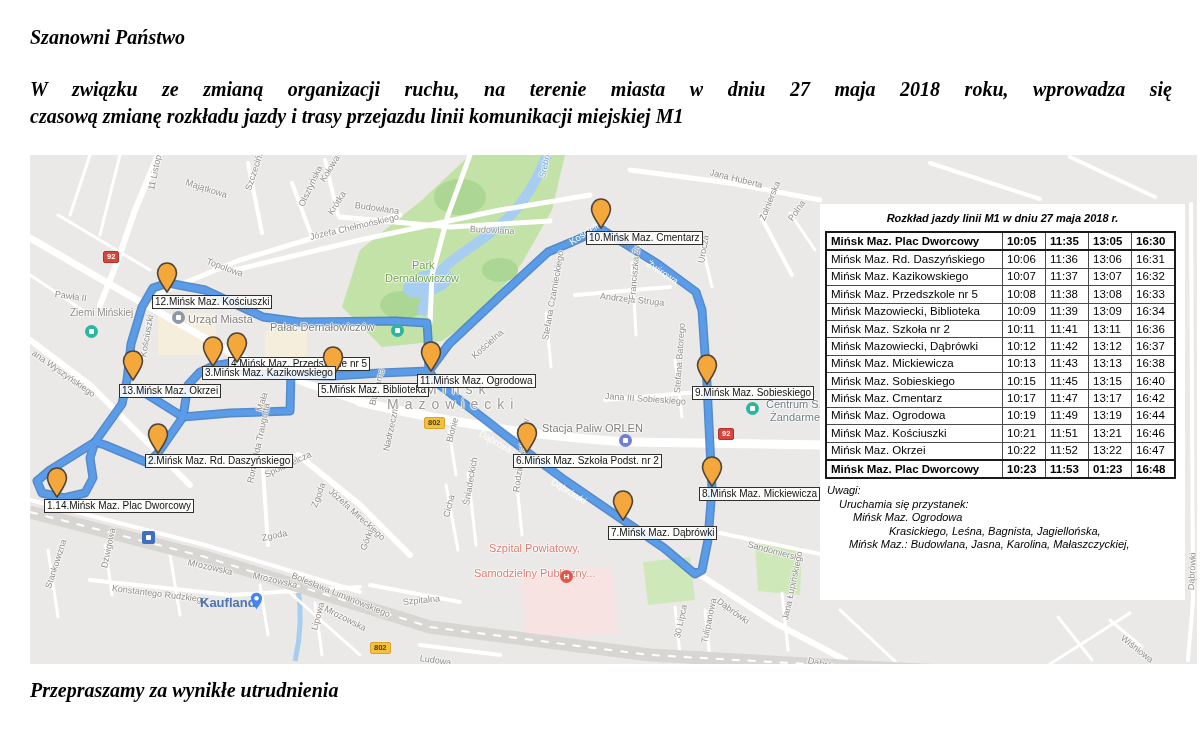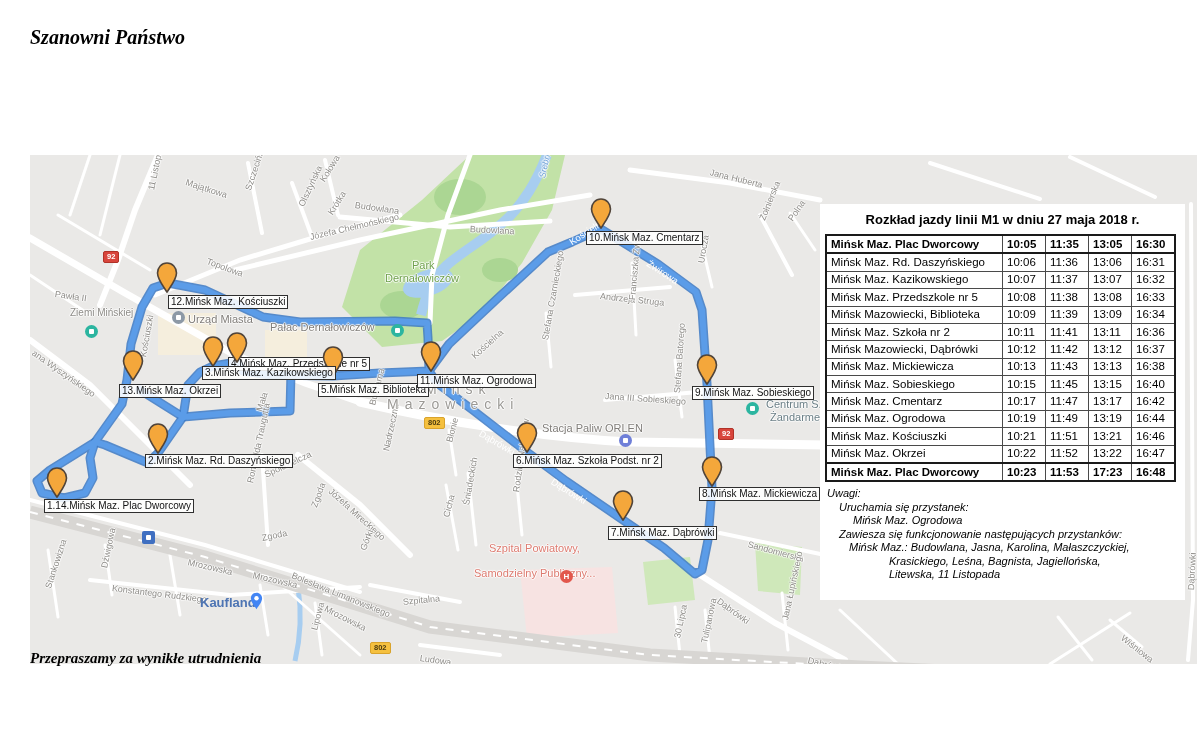--- a/index.html
+++ b/index.html
@@ -3,21 +3,21 @@
 <meta charset="utf-8">
 <style>
   html,body{margin:0;padding:0;background:#fff;}
   #page{position:relative;width:1200px;height:750px;background:#fff;overflow:hidden;
         font-family:"Liberation Sans",sans-serif;}
   .doc-text{position:absolute;font-family:"Liberation Serif",serif;font-weight:bold;
             font-style:italic;color:#000;}
   #greeting{left:30px;top:26px;font-size:20px;}
   #paragraph{left:30px;top:76px;width:1142px;font-size:20px;line-height:27px;}
   #paragraph .justify-full{text-align:justify;text-align-last:justify;}
-  #footer{left:30px;top:650px;font-size:15px;}
+  #footer{left:30px;top:679px;font-size:20px;}
 
   
   #map{position:absolute;left:30px;top:155px;width:1167px;height:509px;
        background:#eae9e7;overflow:hidden;}
   #map svg.base{position:absolute;left:0;top:0;}
   .street-label{position:absolute;font-size:9px;color:#8f8d89;white-space:nowrap;
      transform-origin:0 50%;
      text-shadow:1px 0 1px #fff,-1px 0 1px #fff,0 1px 1px #fff,0 -1px 1px #fff;}
   .c-w{color:#fff;text-shadow:none;font-size:9.5px;}
   .c-water{color:#74a4d8;font-style:italic;}
@@ -37,37 +37,41 @@
   .poi .dot{width:5px;height:5px;background:#fff;border-radius:1px;}
   .poi .glyph{color:#fff;font-size:8px;font-weight:bold;line-height:1;}
   .poi-square{border-radius:2px;}
   .marker{position:absolute;width:22px;height:31px;}
   .stop-label{position:absolute;font-size:10px;color:#111;background:rgba(255,255,255,.88);
       border:1px solid #2f2f2f;padding:0 2px;white-space:nowrap;line-height:12px;}
   .pin-small{position:absolute;width:13px;height:18px;}
 
   
   #panel{position:absolute;left:820px;top:204px;width:365px;height:396px;background:#fff;z-index:50;}
-  #panel-title{margin-top:8px;text-align:center;font-size:13px;font-weight:bold;color:#000;}
+  #panel-title{margin-top:8px;text-align:center;font-size:11px;font-weight:bold;color:#000;font-style:italic;}
   #tt{border-collapse:collapse;margin:7px 0 0 5px;border:2px solid #1a1a1a;}
   #tt td{border:1px solid #4a4a4a;font-size:11.5px;color:#000;padding:1.2px 4px;
         line-height:13px;height:14px;}
   #tt td.stop{width:167px;text-align:left;}
   #tt td.time{width:34px;}
   #tt tr.bold td{font-weight:bold;border-top:2px solid #1a1a1a;border-bottom:2px solid #1a1a1a;}
   #notes{margin:5px 0 10px 7px;font-size:11px;font-style:italic;color:#000;line-height:13.5px;}
   #notes div{white-space:nowrap;}
 </style>
 </head>
 <body>
 
 <div id="page">
 
   <div id="greeting" class="doc-text">Szanowni Państwo</div>
 
+  <div id="paragraph" class="doc-text">
+    <div class="justify-full">W związku ze zmianą organizacji ruchu, na terenie miasta w dniu 27 maja 2018 roku, wprowadza się</div>
+    <div>czasową zmianę rozkładu jazdy i trasy przejazdu linii komunikacji miejskiej M1</div>
+  </div>
 
   <div id="map">
     <svg class="base" width="1167" height="509" viewBox="0 0 1167 509">
 
       <path d="M440 0 L535 0 L522 55 L492 108 L452 158 L412 186 L352 192 L312 152 L330 95 L392 45 Z" fill="#c2e2a7"></path>
       <ellipse cx="430" cy="42" rx="26" ry="18" fill="#abd693"></ellipse>
       <ellipse cx="372" cy="150" rx="22" ry="14" fill="#abd693"></ellipse>
       <ellipse cx="470" cy="115" rx="18" ry="12" fill="#abd693"></ellipse>
       <path d="M517 0 C505 30 494 46 479 62 C454 86 432 96 416 111 C402 124 396 140 391 160" stroke="#a7cdf0" stroke-width="10" fill="none"></path>
       <ellipse cx="398" cy="128" rx="26" ry="13" fill="#a7cdf0" transform="rotate(-18 398 128)"></ellipse>
@@ -300,21 +304,21 @@
         <div class="stop-label" style="left: 14px; top: 344px;">1.14.Mińsk Maz. Plac Dworcowy</div>
         <div class="stop-label" style="left: 115px; top: 299px;">2.Mińsk Maz. Rd. Daszyńskiego</div>
         <div class="stop-label" style="left: 172px; top: 211px;">3.Mińsk Maz. Kazikowskiego</div>
         <div class="stop-label" style="left: 288px; top: 228px;">5.Mińsk Maz. Biblioteka</div>
         <div class="stop-label" style="left: 483px; top: 299px;">6.Mińsk Maz. Szkoła Podst. nr 2</div>
         <div class="stop-label" style="left: 578px; top: 371px;">7.Mińsk Maz. Dąbrówki</div>
         <div class="stop-label" style="left: 669px; top: 332px;">8.Mińsk Maz. Mickiewicza</div>
         <div class="stop-label" style="left: 662px; top: 231px;">9.Mińsk Maz. Sobieskiego</div>
         <div class="stop-label" style="left: 556px; top: 76px;">10.Mińsk Maz. Cmentarz</div>
         <div class="stop-label" style="left: 387px; top: 219px;">11.Mińsk Maz. Ogrodowa</div>
-        <div class="stop-label" style="left: 138px; top: 140px;">12.Mińsk Maz. Kościuszki</div>
+        <div class="stop-label" style="left: 122px; top: 140px;">12.Mińsk Maz. Kościuszki</div>
         <div class="stop-label" style="left: 89px; top: 229px;">13.Mińsk Maz. Okrzei</div>
       </div>
   </div>
 
   <div id="panel">
     <div id="panel-title">Rozkład jazdy linii M1 w dniu 27 maja 2018 r.</div>
     <table id="tt">
       <tbody id="tt-body">
           <tr class="bold">
             <td class="stop">Mińsk Maz. Plac Dworcowy</td>
@@ -404,30 +408,28 @@
             <td class="stop">Mińsk Maz. Okrzei</td>
             <td class="time">10:22</td>
             <td class="time">11:52</td>
             <td class="time">13:22</td>
             <td class="time">16:47</td>
           </tr>
           <tr class="bold">
             <td class="stop">Mińsk Maz. Plac Dworcowy</td>
             <td class="time">10:23</td>
             <td class="time">11:53</td>
-            <td class="time">17:23</td>
+            <td class="time">01:23</td>
             <td class="time">16:48</td>
           </tr>
         </tbody>
     </table>
     <div id="notes">
         <div style="margin-left: 0px;">Uwagi:</div>
         <div style="margin-left: 12px;">Uruchamia się przystanek:</div>
         <div style="margin-left: 26px;">Mińsk Maz. Ogrodowa</div>
-        <div style="margin-left: 12px;">Zawiesza się funkcjonowanie następujących przystanków:</div>
+        <div style="margin-left: 62px;">Krasickiego, Leśna, Bagnista, Jagiellońska,</div>
         <div style="margin-left: 22px;">Mińsk Maz.: Budowlana, Jasna, Karolina, Małaszczyckiej,</div>
-        <div style="margin-left: 62px;">Krasickiego, Leśna, Bagnista, Jagiellońska,</div>
-        <div style="margin-left: 62px;">Litewska, 11 Listopada</div>
       </div>
   </div>
 
   <div id="footer" class="doc-text">Przepraszamy za wynikłe utrudnienia</div>
 </div>
 
 </body></html>

